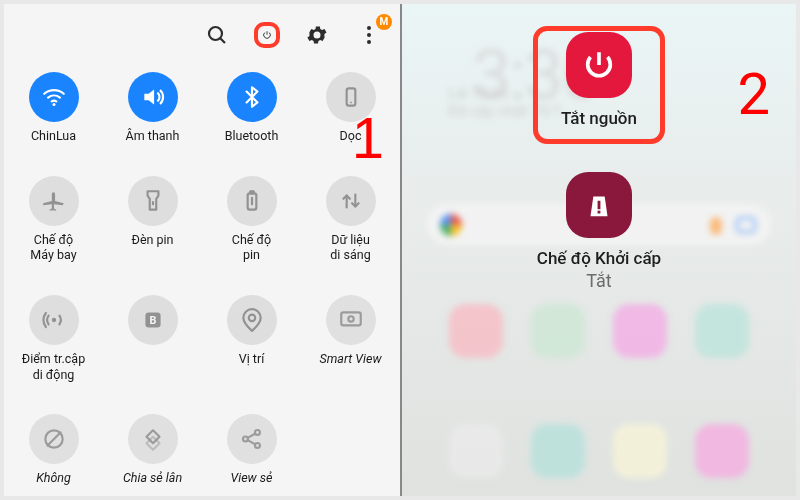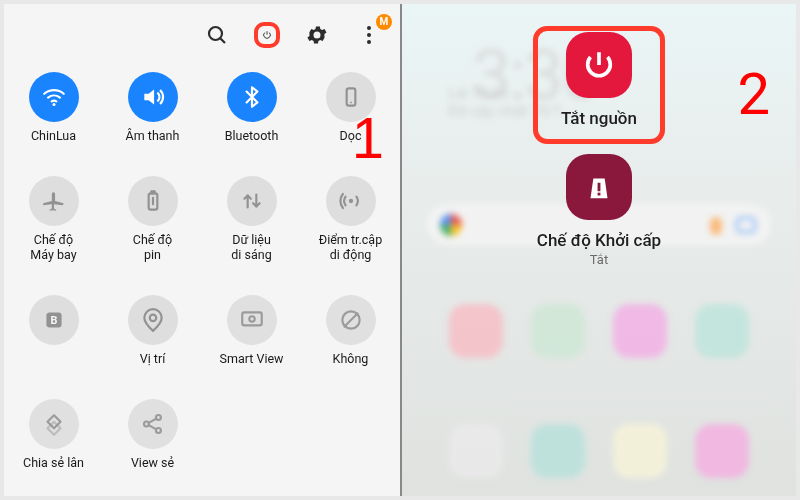--- a/index.html
+++ b/index.html
@@ -90,21 +90,21 @@
   .qs-circle svg { width: 26px; height: 26px; }
   .qs-label {
     font-size: 12.5px;
     color: #1a1a1a;
     text-align: center;
     line-height: 1.25;
     max-width: 84px;
     white-space: pre-line;
   }
   .row4 .qs-circle { opacity: .9; }
-  .row4 { margin-bottom: -40px; } 
+  .row4 { margin-bottom: -40px; font-style: italic; } 
 
   .step-one {
     position: absolute;
     top: 100px;
     right: 16px;
     color: #ff0000;
     font-size: 58px;
     font-weight: 400;
     font-family: "Segoe UI", Arial, sans-serif;
   }
@@ -139,35 +139,35 @@
   .home-blur .approw.b { top:420px; }
   .home-blur .app { width:54px;height:54px;border-radius:16px;}
   .a1{background:#f7bfc7;} .a2{background:#cfe7d6;} .a3{background:#f3b1e6;} .a4{background:#bfe5dc;}
   .b1{background:#eaeaea;} .b2{background:#b9e1dc;} .b3{background:#f7f3d9;} .b4{background:#f4b1e1;}
 
   
   .power-col {
     position: absolute;
     left: 0; right: 0; top: 28px;
     display: flex; flex-direction: column; align-items: center;
-    gap: 26px;
+    gap: 44px;
   }
   .p-item { display:flex; flex-direction:column; align-items:center; }
   .p-squircle {
     width: 66px; height: 66px;
     border-radius: 22px;
     display:flex;align-items:center;justify-content:center;
     color:#fff;
   }
   .p-squircle svg { width: 34px; height: 34px; }
   .c-red   { background:#e3183c; }
   .c-green { background:#2e9c6c; }
   .c-dark  { background:#8a183c; }
   .p-label { margin-top: 10px; font-size: 17px; color:#1e1e1e; font-weight: 500; }
-  .p-sub   { margin-top: 2px; font-size: 13px; color:#6b6b6b; }
+  .p-sub   { margin-top: 2px; font-size: 18px; color:#6b6b6b; }
 
   .hl-right {
     position: absolute;
     top: 22px;
     left: 50%;
     transform: translateX(-50%);
     width: 132px;
     height: 118px;
     border: 5px solid #ff3b2b;
     border-radius: 14px;
@@ -258,20 +258,29 @@
           <svg viewBox="0 0 24 24" fill="currentColor">
             <path d="M21 14l-8-2V5.5a1.5 1.5 0 0 0-3 0V12l-8 2v2l8-1v4l-2 1v1l3-.5 3 .5v-1l-2-1v-4l8 1Z"></path>
           </svg>
         </div>
     <div class="qs-label">Chế độ
 Máy bay</div>
       </div>
       <div class="qs-tile">
     <div class="qs-circle ">
           <svg viewBox="0 0 24 24" stroke="currentColor" stroke-width="2" fill="none" stroke-linecap="round" stroke-linejoin="round">
+            <path d="M7 3h10v4l-2 3v10H9V10L7 7Z"></path>
+            <line x1="12" y1="13" x2="12" y2="15"></line>
+          </svg>
+        </div>
+    <div class="qs-label">Đèn pin</div>
+      </div>
+      <div class="qs-tile">
+    <div class="qs-circle ">
+          <svg viewBox="0 0 24 24" stroke="currentColor" stroke-width="2" fill="none" stroke-linecap="round" stroke-linejoin="round">
             <rect x="8" y="5" width="8" height="15" rx="2"></rect>
             <rect x="10.5" y="3" width="3" height="2"></rect>
             <path d="M12 9v6"></path>
           </svg>
         </div>
     <div class="qs-label">Chế độ
 pin</div>
       </div>
       <div class="qs-tile">
     <div class="qs-circle ">

